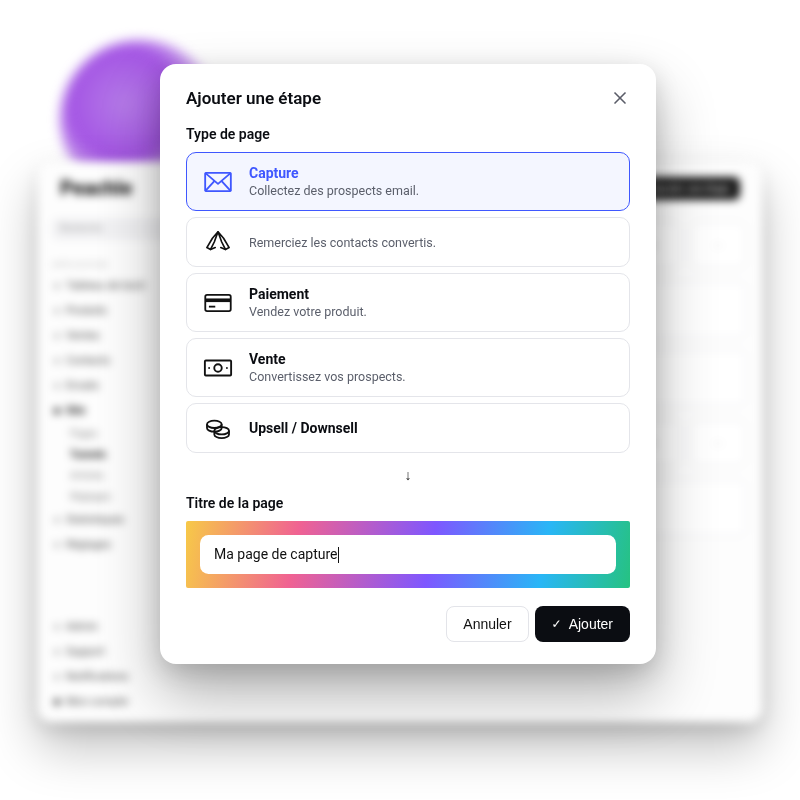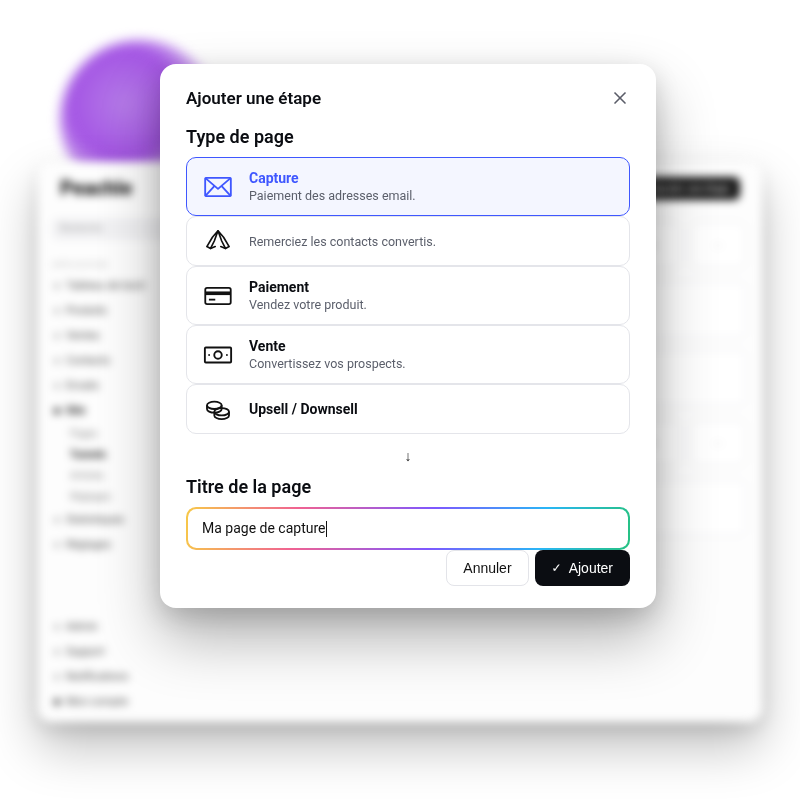--- a/index.html
+++ b/index.html
@@ -54,44 +54,45 @@
     left: 160px; top: 64px;
     width: 496px;
     background:#fff;
     border-radius:16px;
     box-shadow: 0 30px 60px rgba(0,0,0,0.30), 0 8px 24px rgba(0,0,0,0.15);
     padding: 24px 26px 22px 26px;
   }
   .modal-head { display:flex; justify-content:space-between; align-items:center; margin-bottom:18px; }
   .modal-title { font-size:17px; font-weight:600; color:#0b0d12; }
   .close { width:20px; height:20px; color:#5a5d68; cursor:pointer; }
-  .section-label { font-size:18px; font-weight:600; color:#0b0d12; margin-bottom:10px; }
-
-  .opts { display:flex; flex-direction:column; gap:0; margin-bottom:14px; }
+  .section-label { font-size:14px; font-weight:600; color:#0b0d12; margin-bottom:10px; }
+
+  .opts { display:flex; flex-direction:column; gap:6px; margin-bottom:14px; }
   .opt {
     display:flex; align-items:center; gap:16px;
     border:1px solid #e4e5ea; border-radius:10px;
     padding:12px 16px; cursor:pointer; background:#fff;
   }
   .opt.selected {
     border:1.5px solid #3f57ff;
     background:#f4f6ff;
   }
   .opt .ic { width:30px; height:24px; flex:0 0 30px; display:flex; align-items:center; justify-content:center; color:#111; }
   .opt.selected .ic { color:#3f57ff; }
   .opt .txt { display:flex; flex-direction:column; gap:2px; }
   .opt .ttl { font-size:14px; font-weight:700; color:#0b0d12; }
   .opt.selected .ttl { color:#3f57ff; }
   .opt .sub { font-size:12.5px; color:#5b5f6b; }
 
   .arrow-down { text-align:center; color:#222; margin:8px 0 12px 0; font-size:14px; }
 
   .input-wrap {
-    border-radius:10px; padding:2px;
+    border-radius:2px; padding:14px;
     background: linear-gradient(100deg,#f7c948 0%, #f06292 25%, #7e57ff 55%, #29b6f6 80%, #26c281 100%);
+    margin-bottom:18px;
   }
   .input {
     width:100%; border:none; outline:none; background:#fff;
     border-radius:8.5px; padding:11px 14px; font-size:14px; color:#111;
     font-family:inherit;
   }
   .caret { display:inline-block; width:1px; height:16px; background:#111; vertical-align:middle; margin-left:1px; animation: blink 1s step-end infinite;}
   @keyframes blink { 50% { opacity:0; } }
 
   .actions { display:flex; justify-content:flex-end; gap:6px; }
@@ -222,21 +223,21 @@
         <div class="ic">
           <svg viewBox="0 0 32 24" width="30" height="22" fill="none" stroke="currentColor" stroke-width="2" stroke-linejoin="round">
             <rect x="2" y="2" width="28" height="20" rx="1"></rect>
             <path d="M2 2 L16 14 L30 2"></path>
             <path d="M2 22 L12 11"></path>
               <path d="M30 22 L20 11"></path>
           </svg>
         </div>
         <div class="txt">
           <div class="ttl">Capture</div>
-          <div class="sub">Paiement des adresses email.</div>
+          <div class="sub">Collectez des prospects email.</div>
         </div>
       </div>
 
       <div class="opt">
         <div class="ic">
           <svg viewBox="0 0 28 28" width="26" height="26" fill="none" stroke="currentColor" stroke-width="1.8" stroke-linejoin="round" stroke-linecap="round">
             <path d="M14 3 L10 14 L6 22 L2 20 L8 10 Z"></path>
             <path d="M14 3 L18 14 L22 22 L26 20 L20 10 Z"></path>
             <path d="M11 20 L6 22"></path>
               <path d="M17 20 L22 22"></path>

